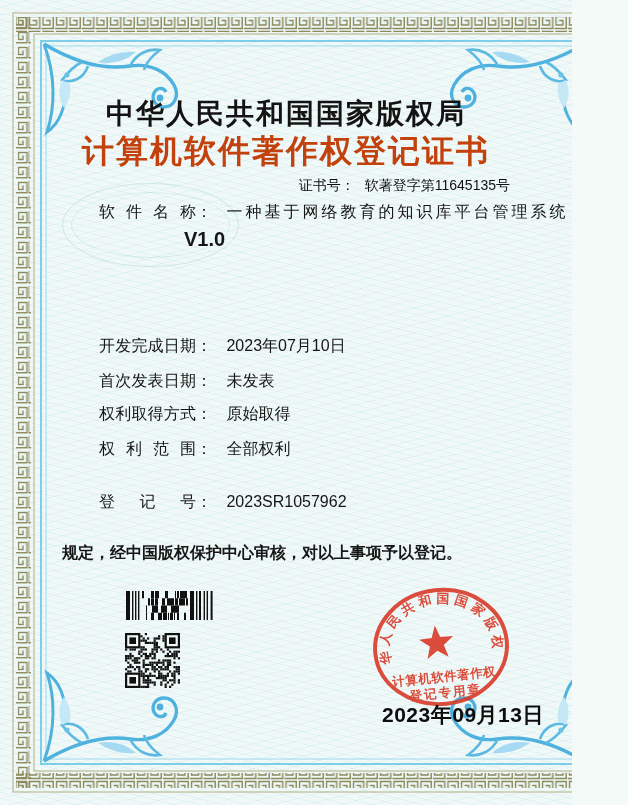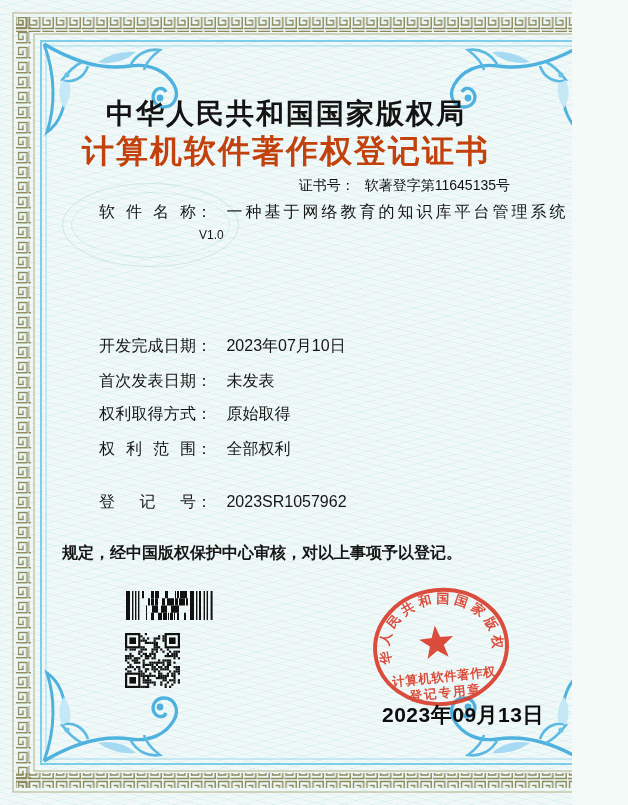--- a/index.html
+++ b/index.html
@@ -40,21 +40,21 @@
     font-size:14px;font-weight:normal;color:#111;
   }
   .certno .val{margin-left:10px;}
   .field-row{position:absolute;left:79px;z-index:3;font-size:16px;font-weight:normal;line-height:20px;white-space:nowrap;margin-left:20px;}
   .flabel{display:inline-block;width:97px;text-align:justify;text-align-last:justify;vertical-align:top;}
   .fcolon{display:inline-block;vertical-align:top;}
   .fvalue{display:inline-block;margin-left:10px;vertical-align:top;}
   .v-wide{letter-spacing:3px;}
   .r0{top:202px;} .r1{top:270px;} .r2{top:336px;} .r3{top:371px;}
   .r4{top:404px;} .r5{top:439px;} .r6{top:492px;}
-  .vline2{position:absolute;left:199px;top:228px;z-index:3;font-size:12px;font-weight:normal;}
+  .vline2{position:absolute;left:184px;top:228px;z-index:3;font-size:20px;font-weight:bold;}
   .stmt{
     position:absolute;left:62px;width:498px;z-index:3;
     font-size:16px;font-weight:bold;line-height:20px;color:#161616;
   }
   .stmt.l1{top:509px;text-indent:25px;}
   .stmt.l2{top:543px;}
   .barcode{position:absolute;left:126px;top:591px;z-index:3;}
   .qrcode{position:absolute;left:125px;top:633px;z-index:3;}
   .seal{position:absolute;left:353px;top:569px;z-index:4;opacity:.90;}
   .issue-date{

